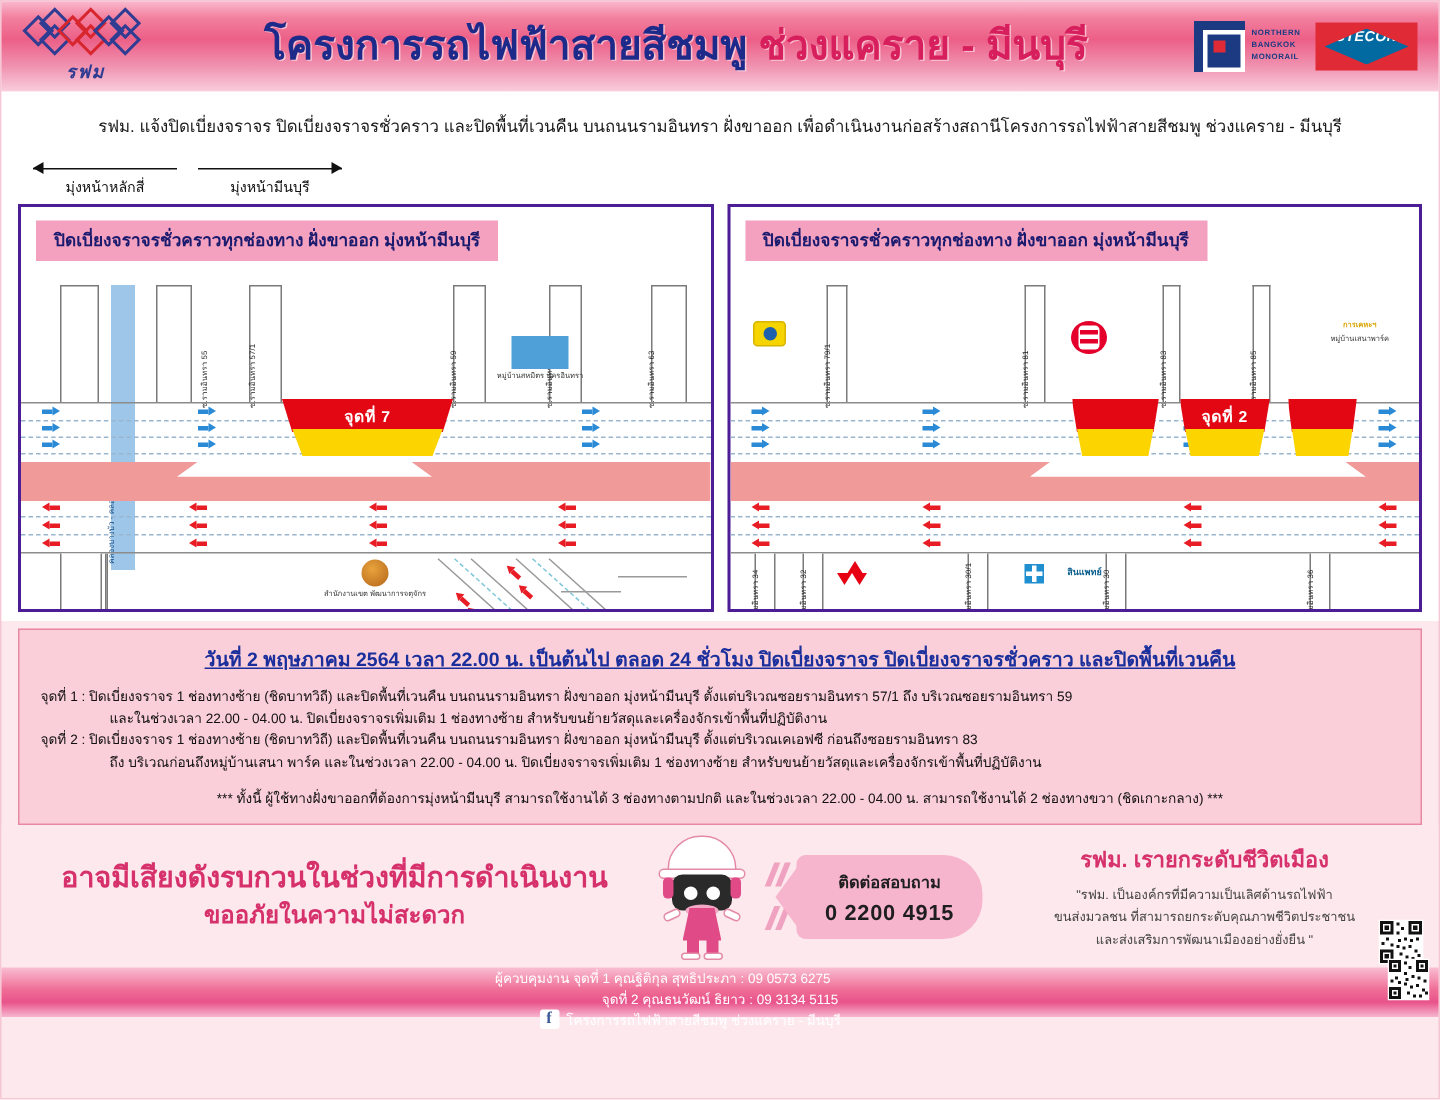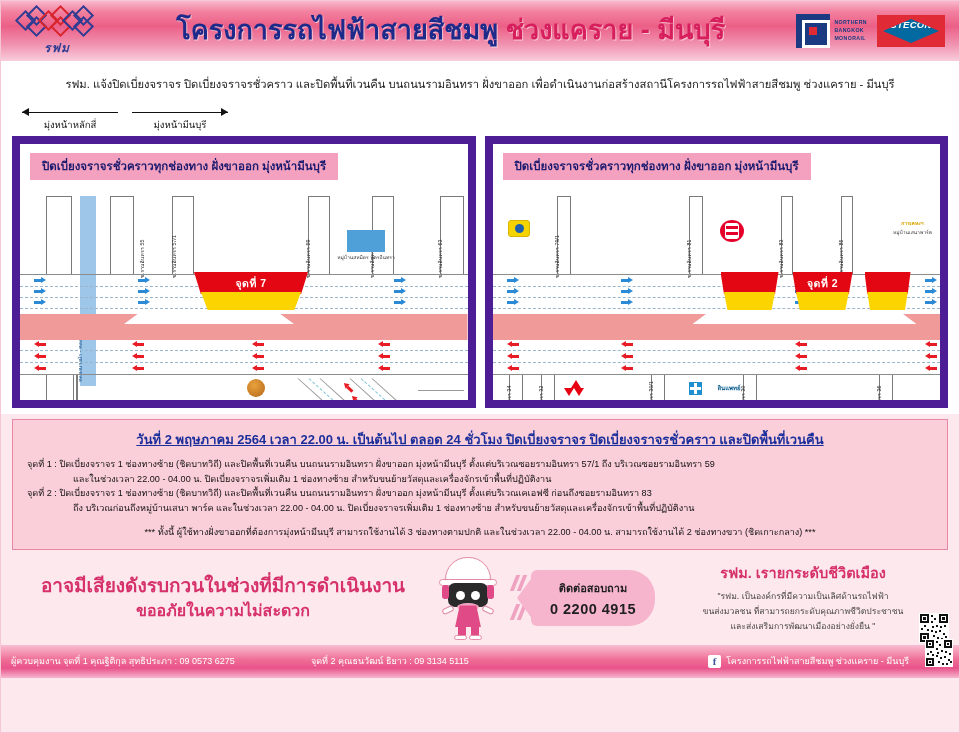--- a/index.html
+++ b/index.html
@@ -139,21 +139,21 @@
   
   .maps {
     display: flex; gap: 9px;
     padding: 0 11px 6px;
     background: #ffffff;
   }
   .map-panel {
     position: relative;
     width: 520px; height: 272px;
     background: #ffffff;
-    border: 8px solid #4c1d95;
+    border: 2px solid #4c1d95;
     overflow: hidden;
     text-decoration: underline;
   }
   .map-caption {
     position: absolute; left: 10px; top: 9px;
     background: #f4a0bf;
     color: #1a1a6e;
     font-size: 11.5px; font-weight: 700;
     padding: 4px 12px 5px;
     white-space: nowrap;
@@ -396,20 +396,21 @@
 
   
   .footer {
     position: relative;
     height: 33px;
     background: linear-gradient(180deg, #f9bed3 0%, #ef6d96 45%, #e8538a 70%, #f7b6cf 100%);
     display: flex; align-items: center;
     padding: 0 10px;
     color: #ffffff;
     font-size: 9px;
+    flex-direction: column;
   }
   .footer .f-seg { white-space: nowrap; }
   .footer .f1 { width: 300px; }
   .footer .f2 { flex: 1 1 auto; }
   .footer .f3 { display: flex; align-items: center; gap: 5px; margin-right: 40px; white-space: nowrap; }
   .fb-icon {
     width: 13px; height: 13px; background: #ffffff; color: #3b5998;
     font-weight: 700; font-size: 11px; line-height: 13px;
     text-align: center; border-radius: 2px;
     font-family: "Liberation Serif", serif;

